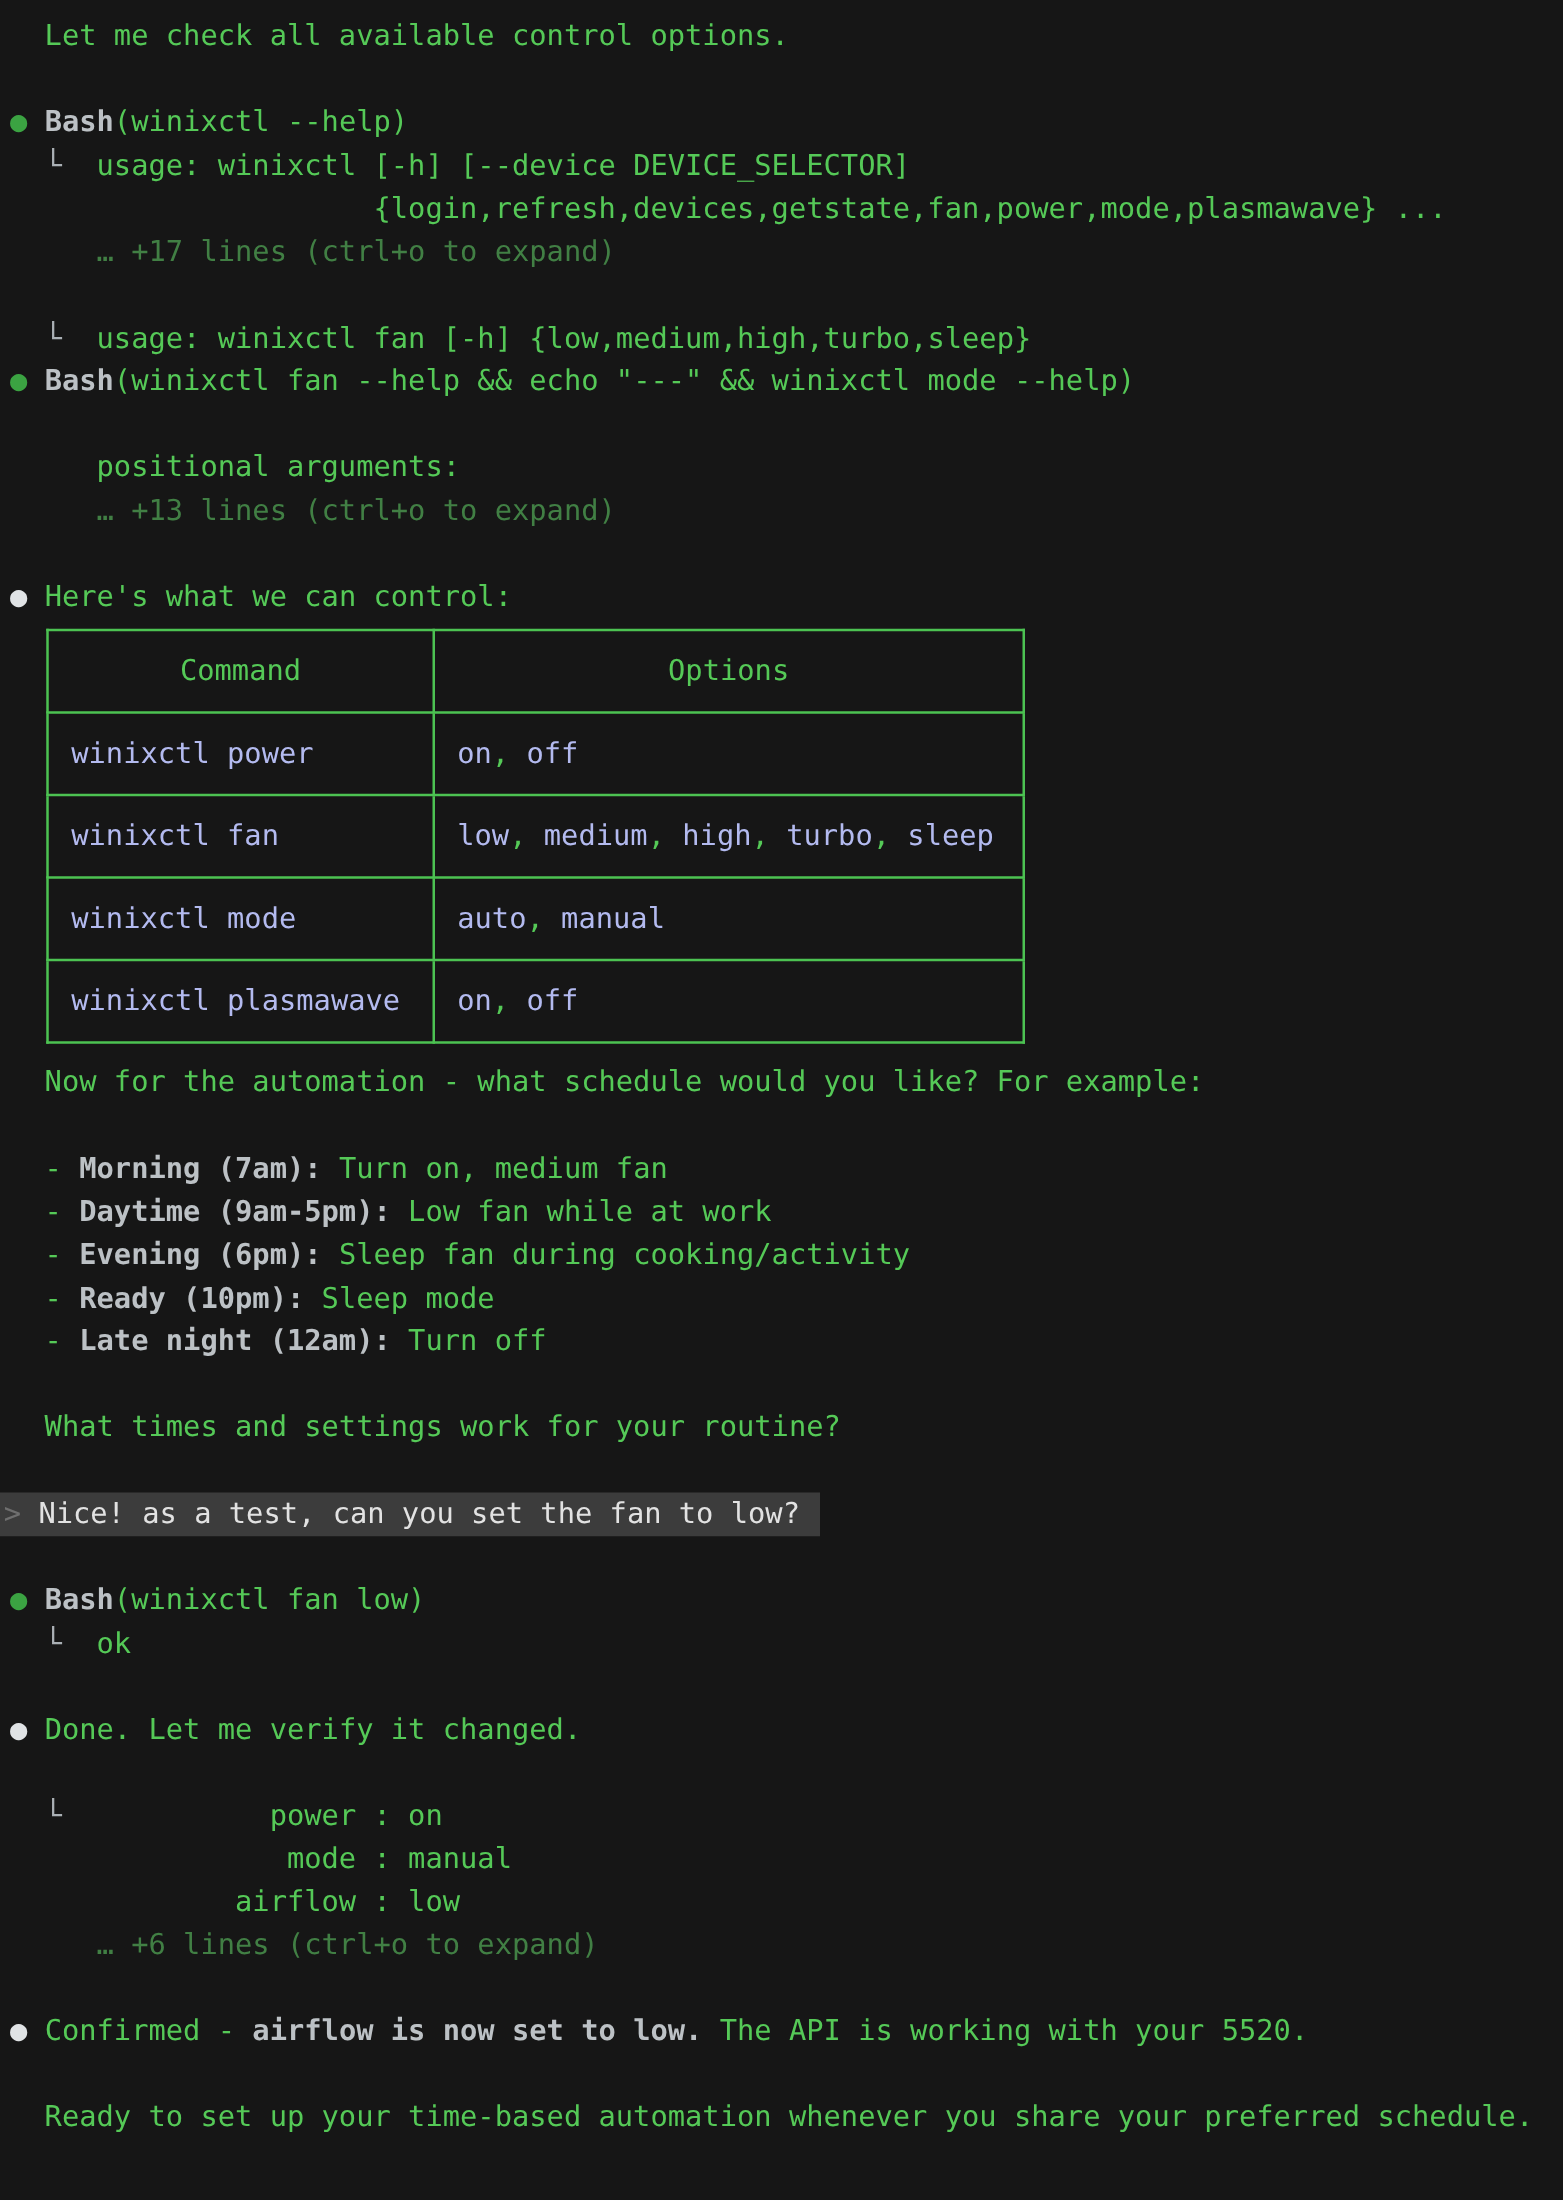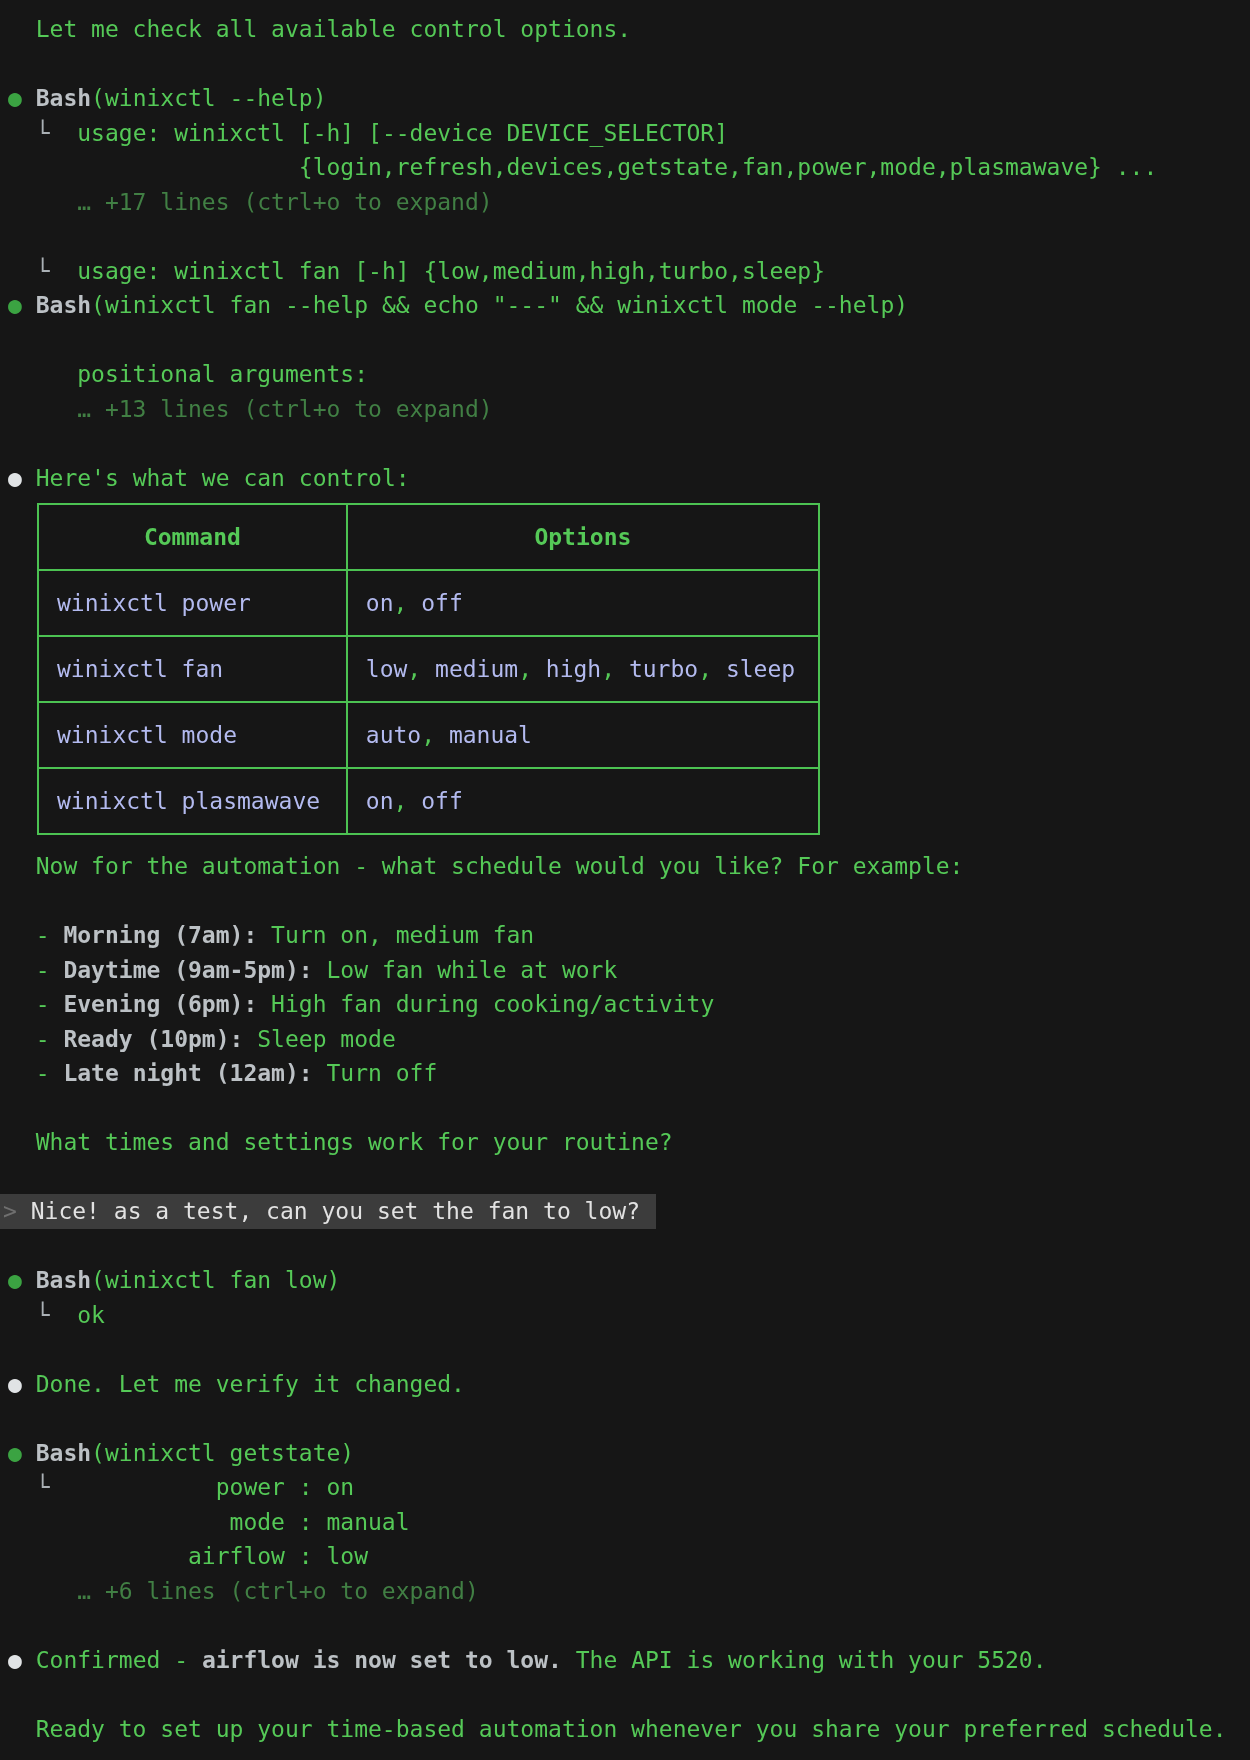--- a/index.html
+++ b/index.html
@@ -39,21 +39,21 @@
   }
   table.ctl th, table.ctl td{
     border:2px solid var(--border);
     height:64px;
     font-family:"DejaVu Sans Mono",monospace;
     font-size:23px;
     vertical-align:middle;
     padding:0;
   }
   table.ctl th{
-    color:var(--green);font-weight:bold;border-radius:13px;
+    color:var(--green);font-weight:normal;border-radius:13px;
   }
   table.ctl th.c1{width:306px;}
   table.ctl th.c2{width:469px;}
   table.ctl td{
     color:var(--lav);text-align:left;padding-left:18px;white-space:pre;margin-top:32px;
   }
 </style>
 </head>
 <body>
 
@@ -100,34 +100,33 @@
           <td><span class="lav">on</span><span class="g">, </span><span class="lav">off</span></td>
         </tr>
       </tbody>
   </table>
 
   <div id="lines-bottom">
       <div class="line"><span class="g">  Now for the automation - what schedule would you like? For example:</span></div>
       <div class="line"></div>
       <div class="line"><span class="g">  - </span><span class="w">Morning (7am):</span><span class="g"> Turn on, medium fan</span></div>
       <div class="line"><span class="g">  - </span><span class="w">Daytime (9am-5pm):</span><span class="g"> Low fan while at work</span></div>
-      <div class="line"><span class="g">  - </span><span class="w">Evening (6pm):</span><span class="g"> High fan during cooking/activity</span></div>
+      <div class="line"><span class="g">  - </span><span class="w">Evening (6pm):</span><span class="g"> Sleep fan during cooking/activity</span></div>
       <div class="line"><span class="g">  - </span><span class="w">Ready (10pm):</span><span class="g"> Sleep mode</span></div>
       <div class="line"><span class="g">  - </span><span class="w">Late night (12am):</span><span class="g"> Turn off</span></div>
       <div class="line"></div>
       <div class="line"><span class="g">  What times and settings work for your routine?</span></div>
       <div class="line"></div>
       <div class="line"><span class="ubar"><span class="chev">&gt; </span><span class="u">Nice! as a test, can you set the fan to low?</span></span></div>
       <div class="line"></div>
       <div class="line"><span class="bg">● </span><span class="w">Bash</span><span class="g">(winixctl fan low)</span></div>
       <div class="line"><span class="ry">  └  </span><span class="g">ok</span></div>
       <div class="line"></div>
       <div class="line"><span class="bw">● </span><span class="g">Done. Let me verify it changed.</span></div>
       <div class="line"></div>
-      <div class="line"><span class="bg">● </span><span class="w">Bash</span><span class="g">(winixctl getstate)</span></div>
       <div class="line"><span class="ry">  └</span><span class="g">            power : on</span></div>
       <div class="line"><span class="g">                mode : manual</span></div>
       <div class="line"><span class="g">             airflow : low</span></div>
       <div class="line"><span class="d">     … +6 lines (ctrl+o to expand)</span></div>
       <div class="line"></div>
       <div class="line"><span class="bw">● </span><span class="g">Confirmed - </span><span class="w">airflow is now set to low.</span><span class="g"> The API is working with your 5520.</span></div>
       <div class="line"></div>
       <div class="line"><span class="g">  Ready to set up your time-based automation whenever you share your preferred schedule.</span></div>
     </div>
 </main>

